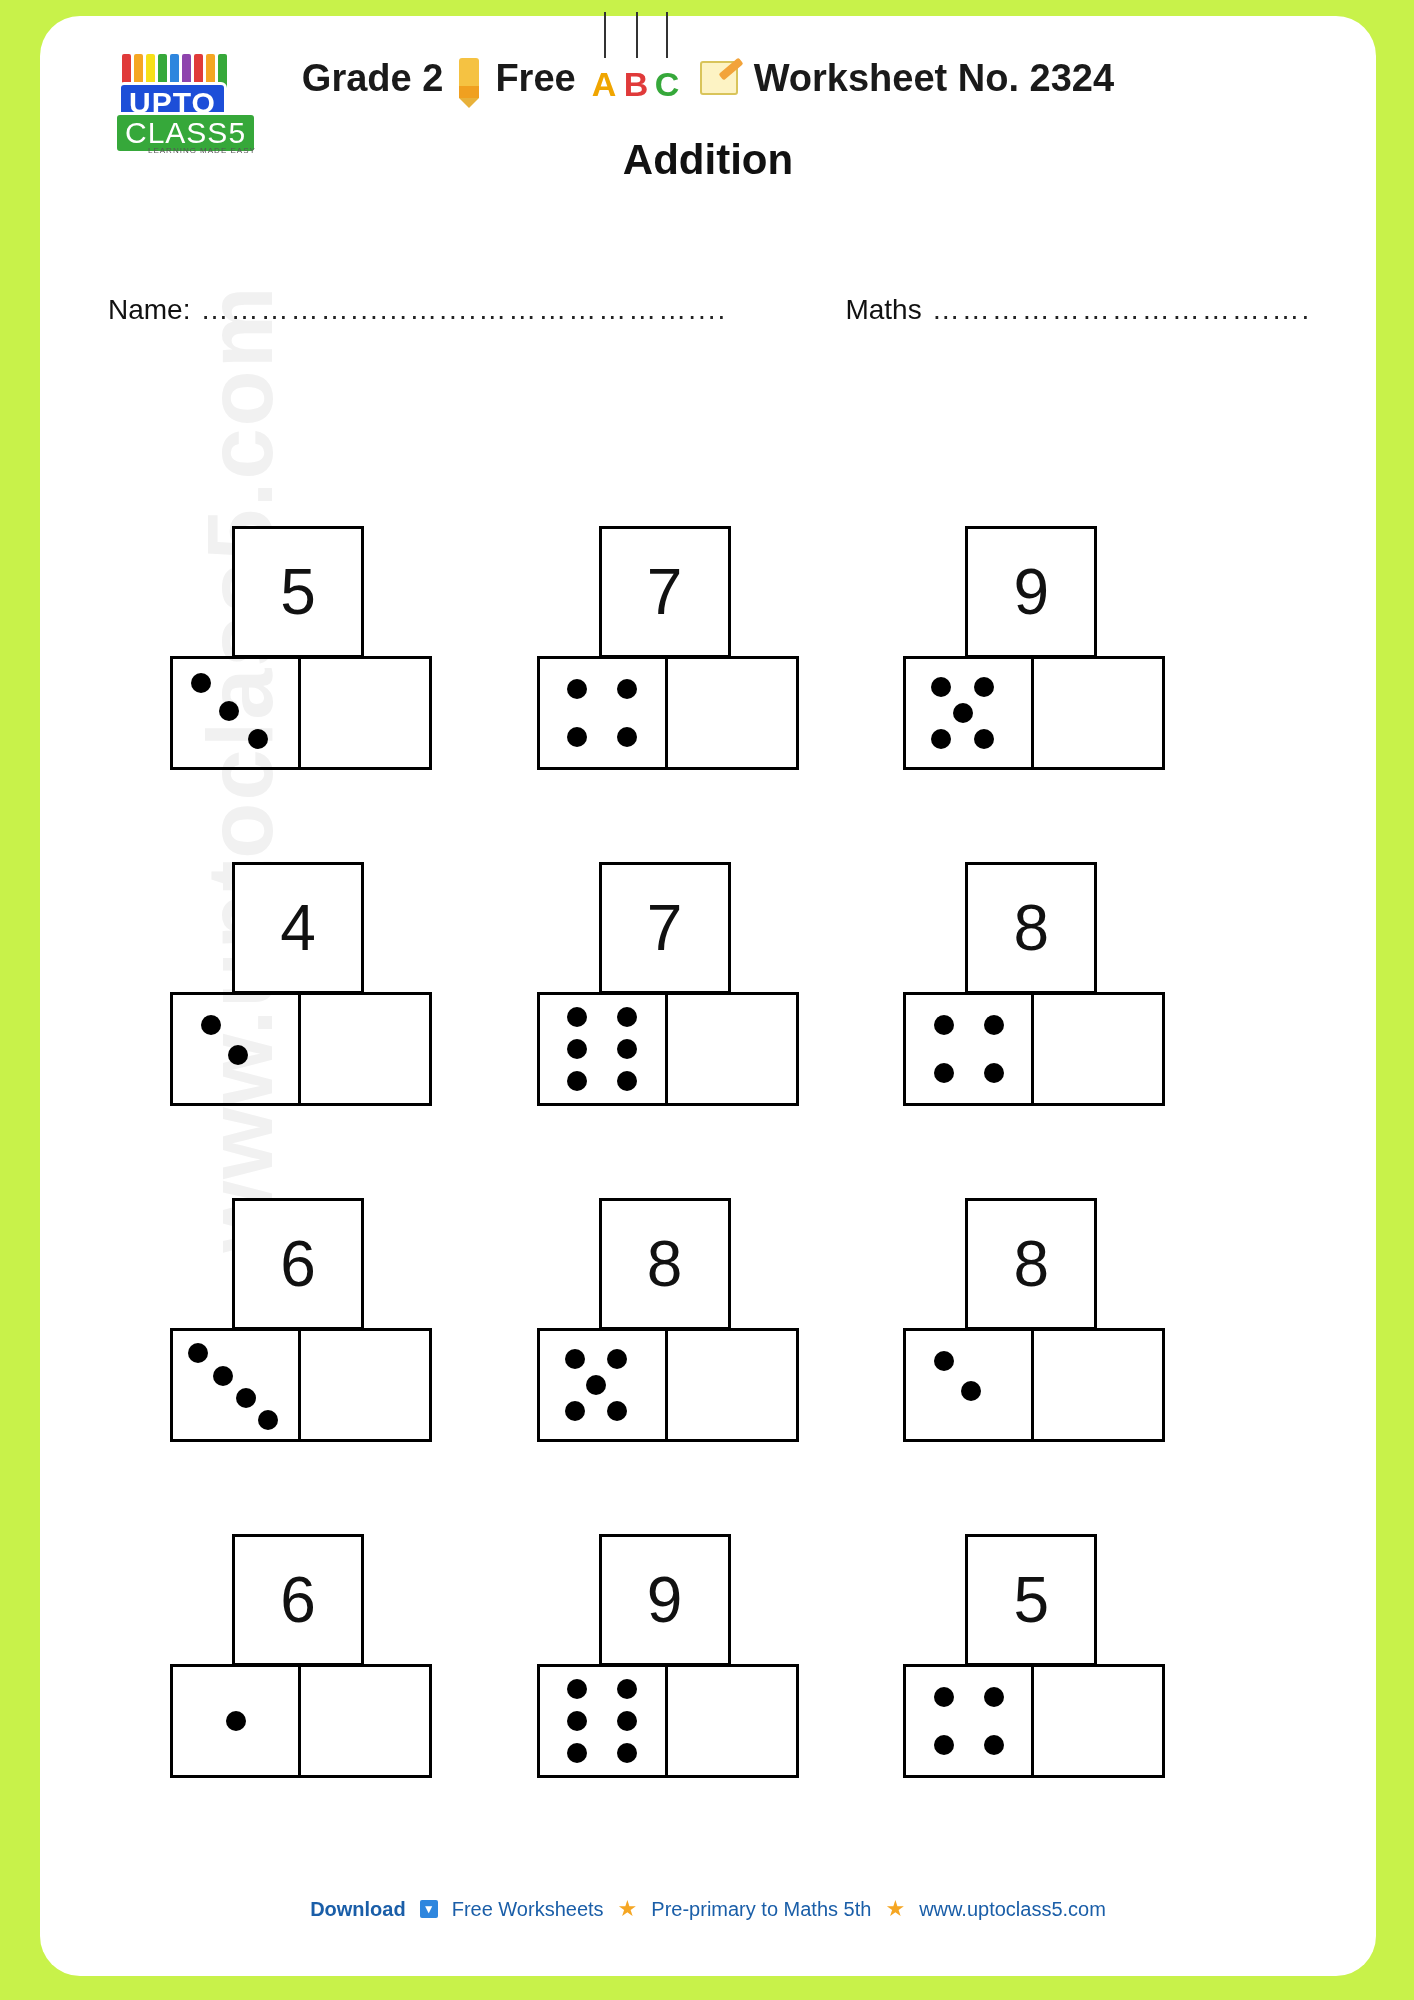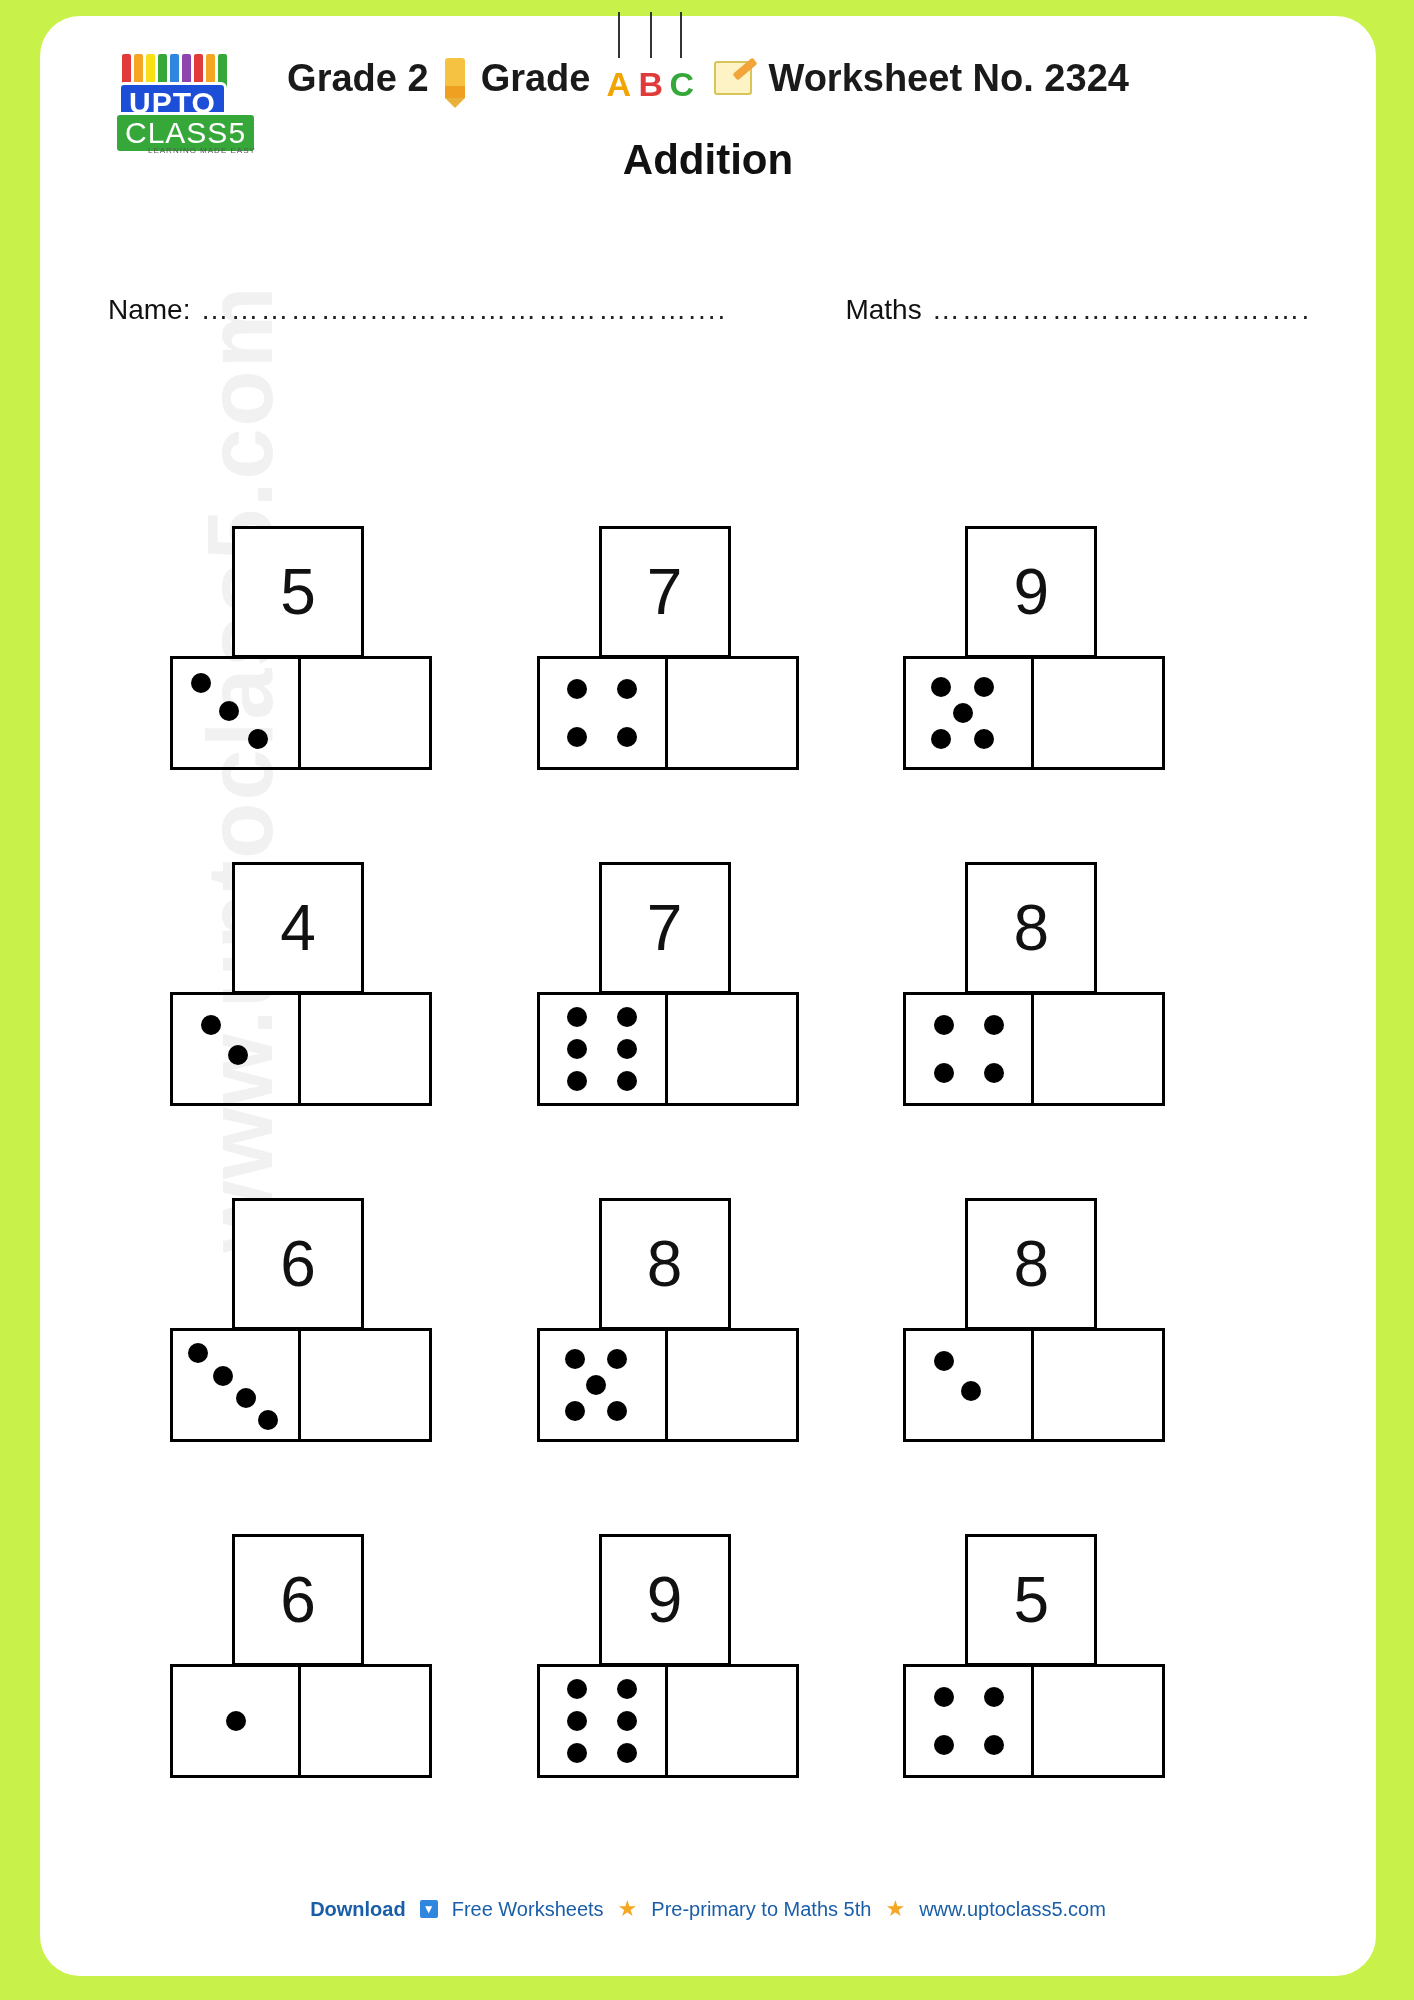--- a/index.html
+++ b/index.html
@@ -257,21 +257,21 @@
         <div class="logo-sub">LEARNING MADE EASY</div>
       </div>
     </div>
 
     <div class="header-row">
       <span class="hdr-item">
         <span>Grade 2</span>
       </span>
       <span class="icon-pencil"></span>
       <span class="hdr-item">
-        <span>Grade</span>
+        <span>Free</span>
       </span>
       <span class="abc">
         <span class="str s1"></span>
           <span class="str s2"></span>
           <span class="str s3"></span>
         <span class="a">A</span>
           <span class="b">B</span>
           <span class="c">C</span>
       </span>
       <span class="icon-note"></span>

